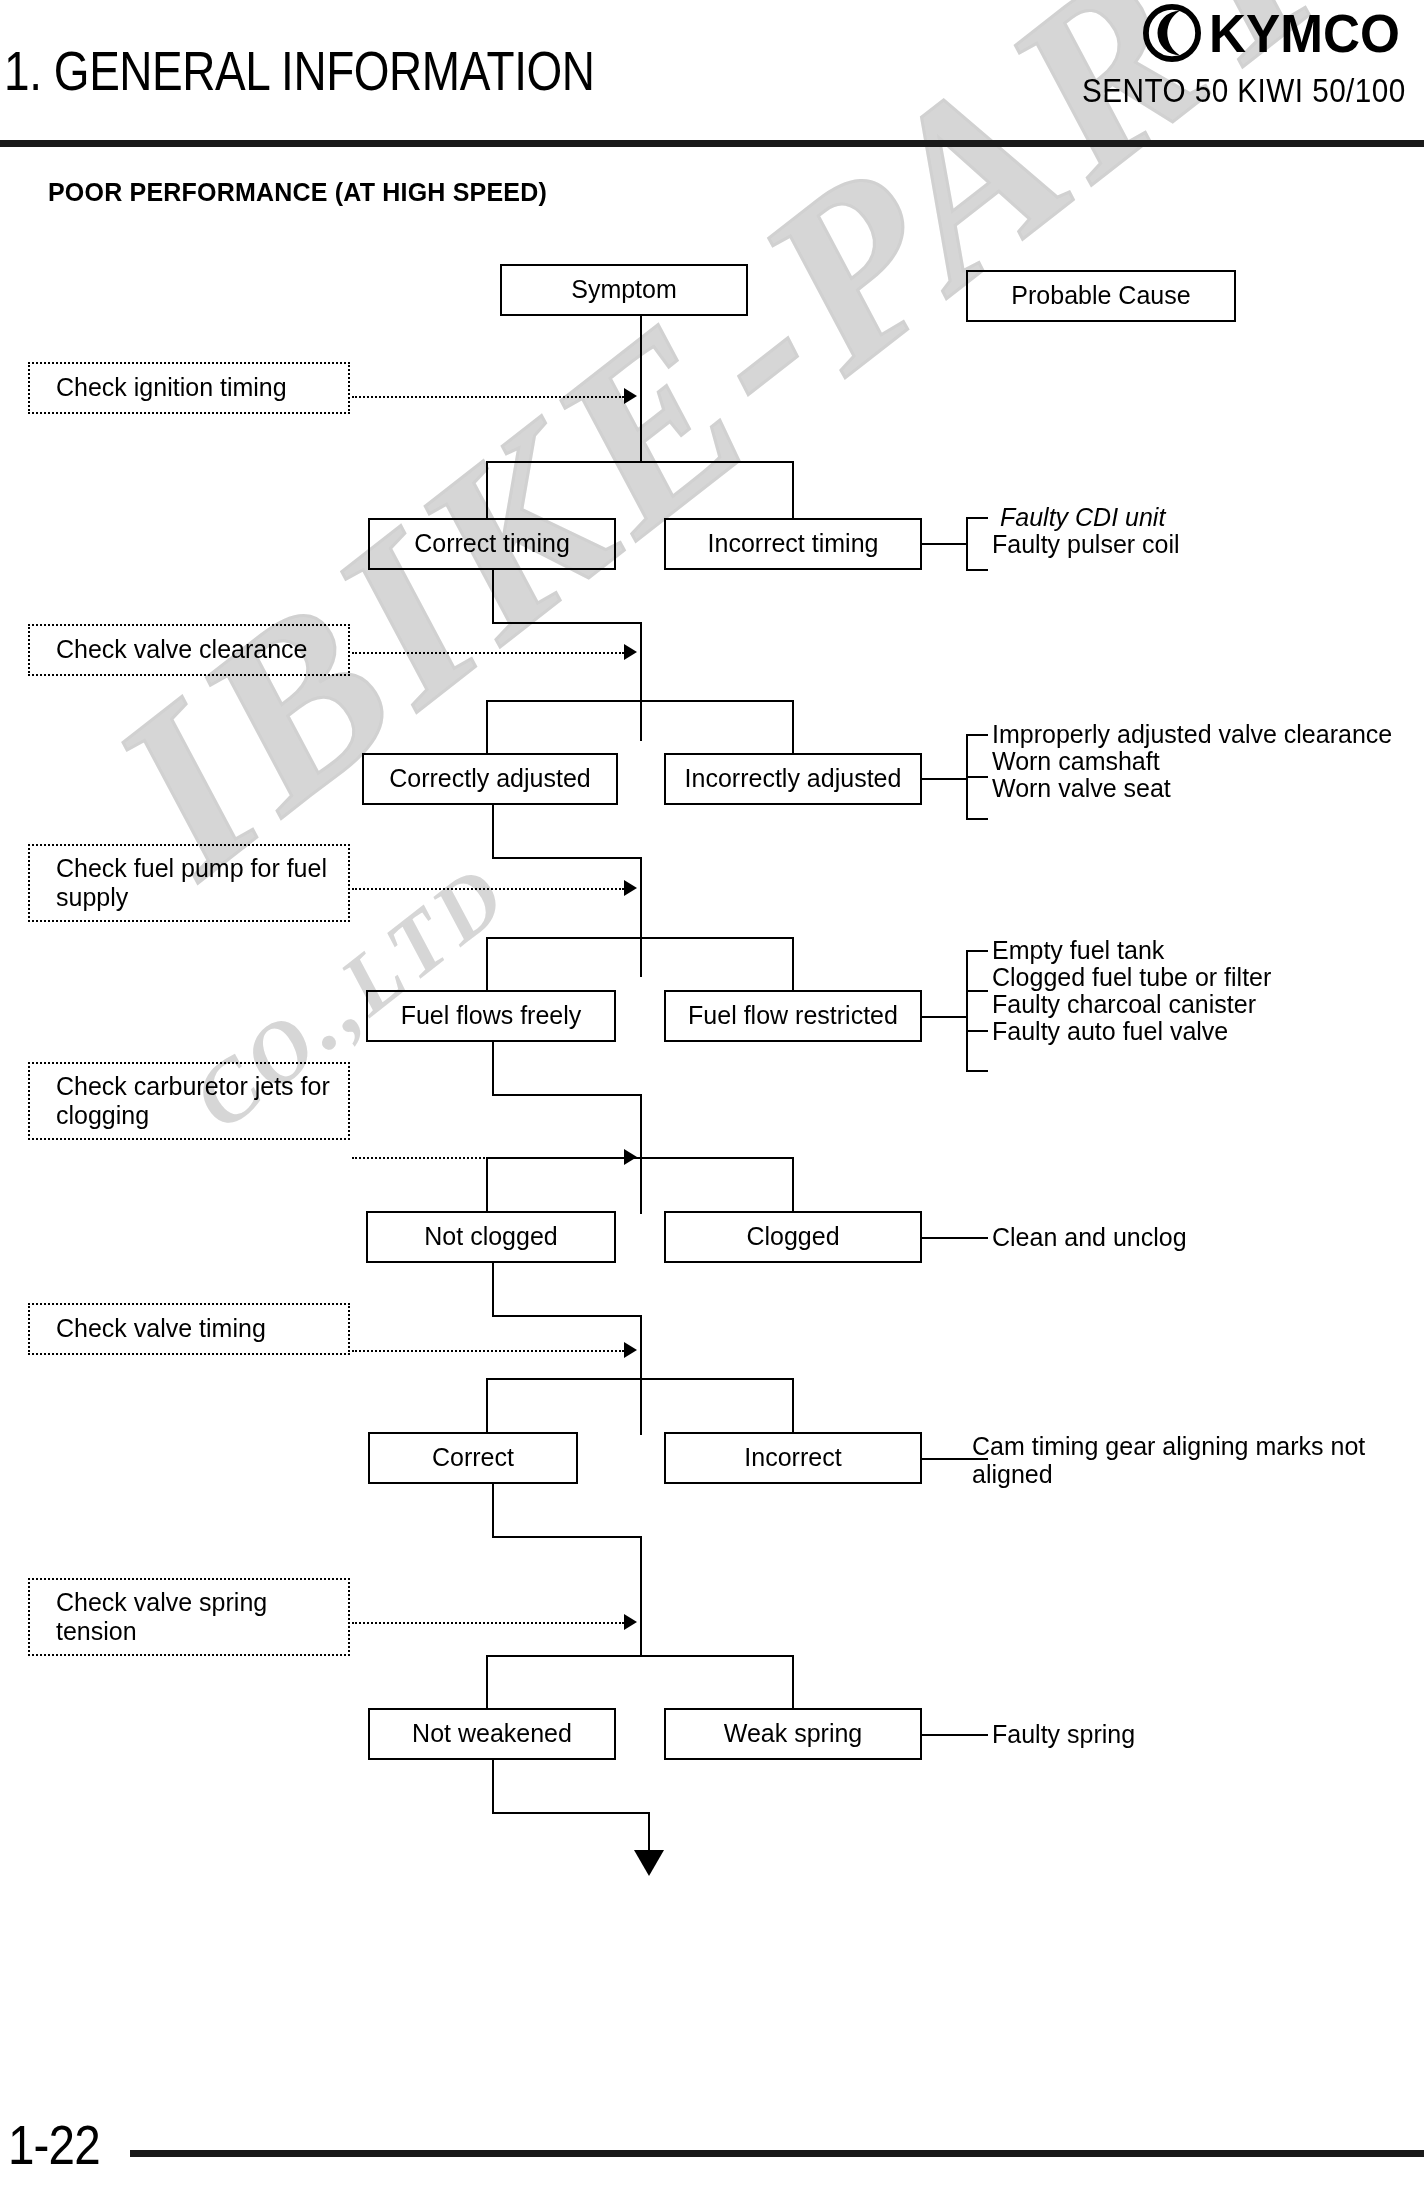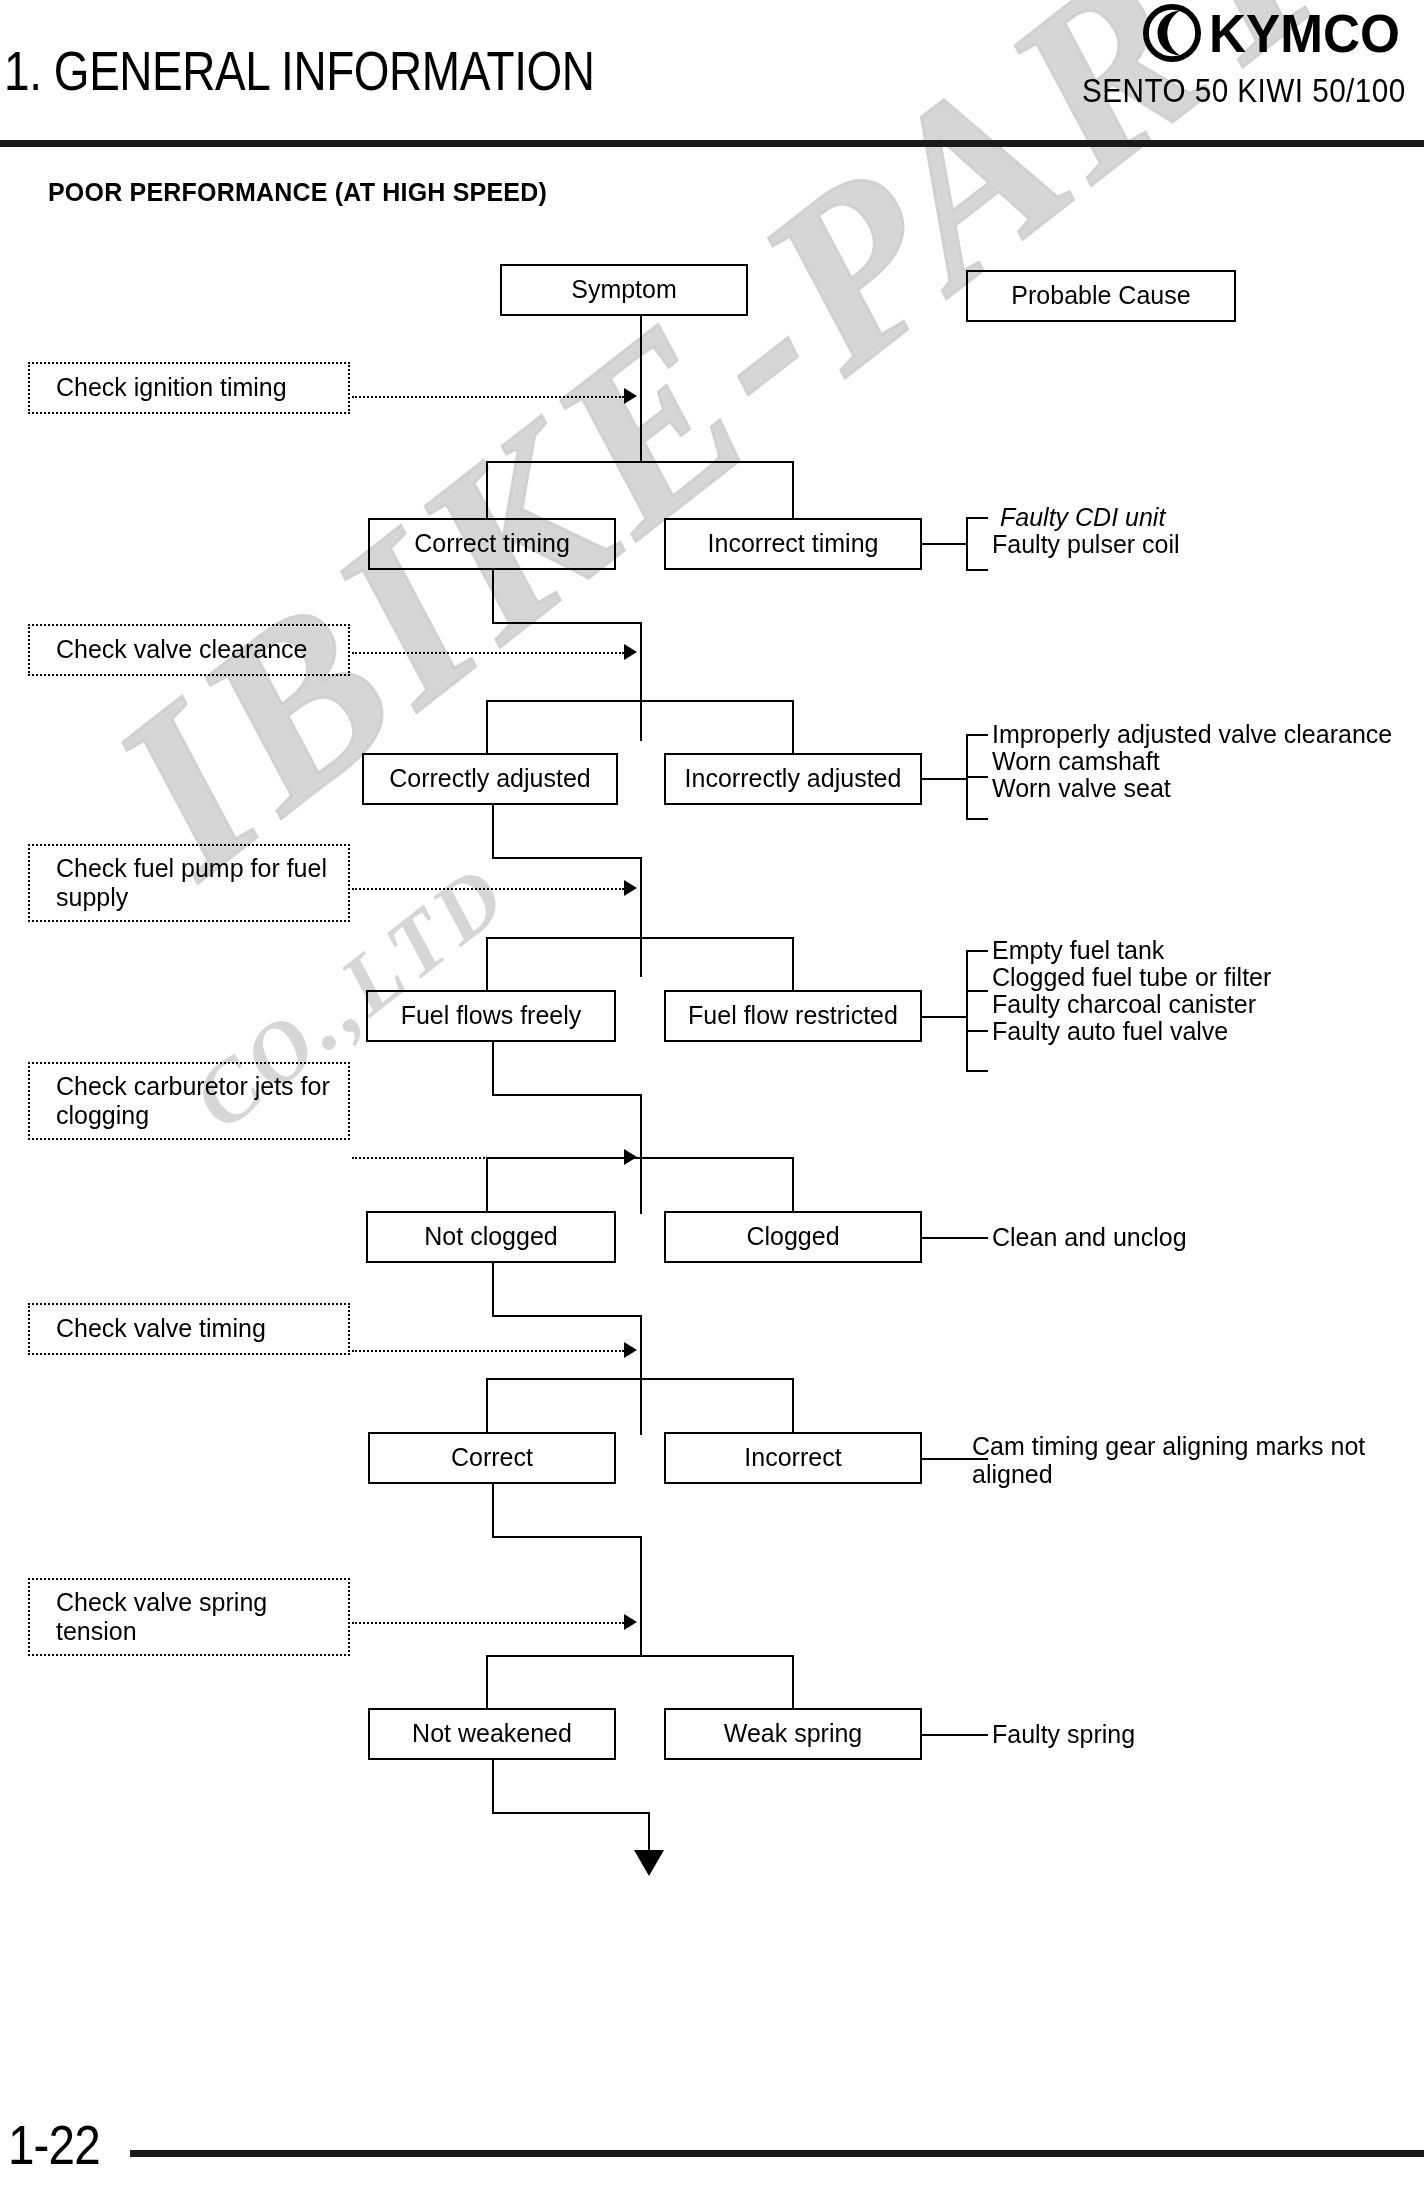--- a/index.html
+++ b/index.html
@@ -273,21 +273,21 @@
     <div class="cause-text" style="left:992px; top:1224px;">Clean and unclog</div>
 
     <div class="box dotted left" style="left:28px; top:1303px; width:322px; height:52px;">Check valve timing</div>
     <div class="dot-h" style="left:352px; top:1350px; width:272px;"></div>
     <div class="arrowhead" style="left:624px; top:1342px;"></div>
 
     <div class="ln h" style="left:486px; top:1378px; width:308px;"></div>
     <div class="ln v" style="left:486px; top:1378px; height:54px;"></div>
     <div class="ln v" style="left:792px; top:1378px; height:54px;"></div>
 
-    <div class="box center" style="left:368px; top:1432px; width:248px; height:52px;">Correct</div>
+    <div class="box center" style="left:368px; top:1432px; width:210px; height:52px;">Correct</div>
     <div class="box center" style="left:664px; top:1432px; width:258px; height:52px;">Incorrect</div>
 
     <div class="ln v" style="left:492px; top:1484px; height:52px;"></div>
     <div class="ln h" style="left:492px; top:1536px; width:150px;"></div>
     <div class="ln v" style="left:640px; top:1536px; height:120px;"></div>
 
     <div class="ln h" style="left:922px; top:1458px; width:66px;"></div>
     <div class="cause-text" style="left:972px; top:1432px; white-space:normal; width:400px; line-height:1.12;">Cam timing gear aligning marks not aligned</div>
 
     <div class="box dotted left" style="left:28px; top:1578px; width:322px; height:78px;">Check valve spring tension</div>

